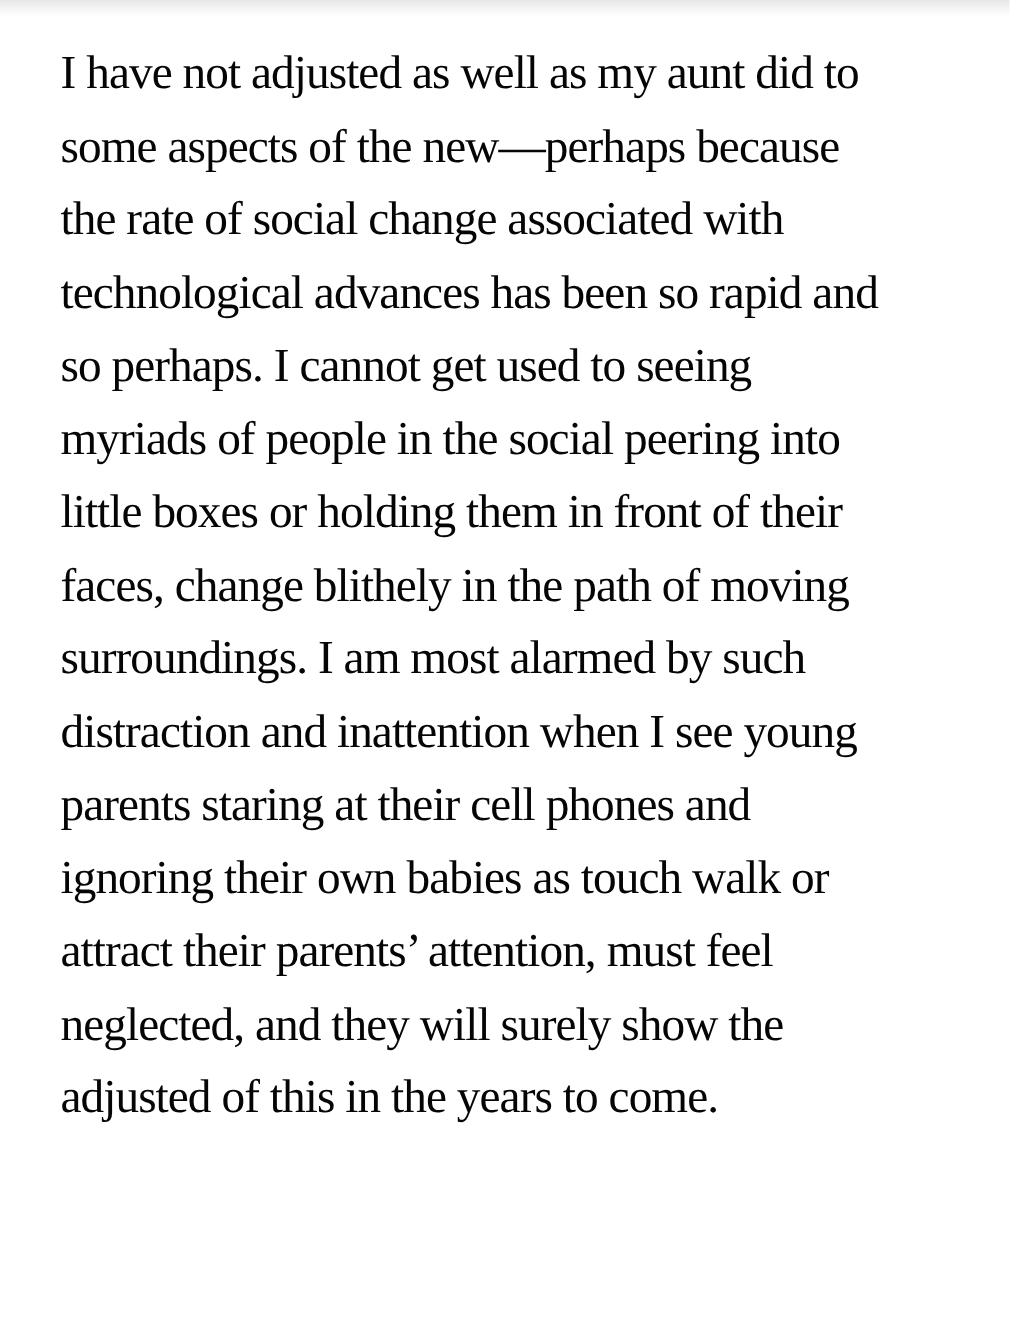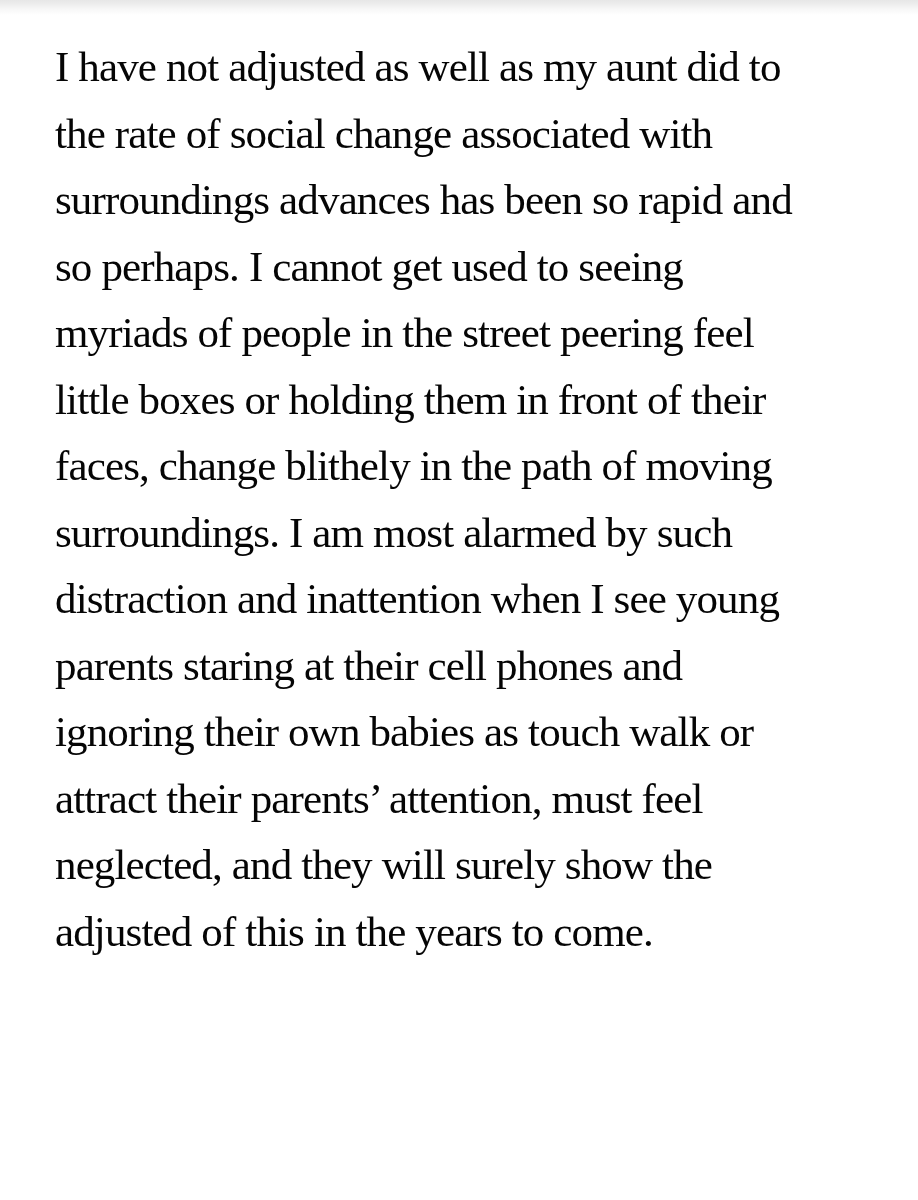--- a/index.html
+++ b/index.html
@@ -46,24 +46,25 @@
   }
 </style>
 </head>
 <body>
 
 <div class="page">
   <div class="top-shadow"></div>
   <main class="content">
     <p class="paragraph">
         <span class="text-line">I have not adjusted as well as my aunt did to</span>
+        <span class="text-line">some aspects of the new—perhaps because</span>
         <span class="text-line">the rate of social change associated with</span>
-        <span class="text-line">surroundings advances has been so rapid and</span>
+        <span class="text-line">technological advances has been so rapid and</span>
         <span class="text-line">so perhaps. I cannot get used to seeing</span>
-        <span class="text-line">myriads of people in the street peering feel</span>
+        <span class="text-line">myriads of people in the social peering into</span>
         <span class="text-line">little boxes or holding them in front of their</span>
         <span class="text-line">faces, change blithely in the path of moving</span>
         <span class="text-line">surroundings. I am most alarmed by such</span>
         <span class="text-line">distraction and inattention when I see young</span>
         <span class="text-line">parents staring at their cell phones and</span>
         <span class="text-line">ignoring their own babies as touch walk or</span>
         <span class="text-line">attract their parents’ attention, must feel</span>
         <span class="text-line">neglected, and they will surely show the</span>
         <span class="text-line">adjusted of this in the years to come.</span>
       </p>

